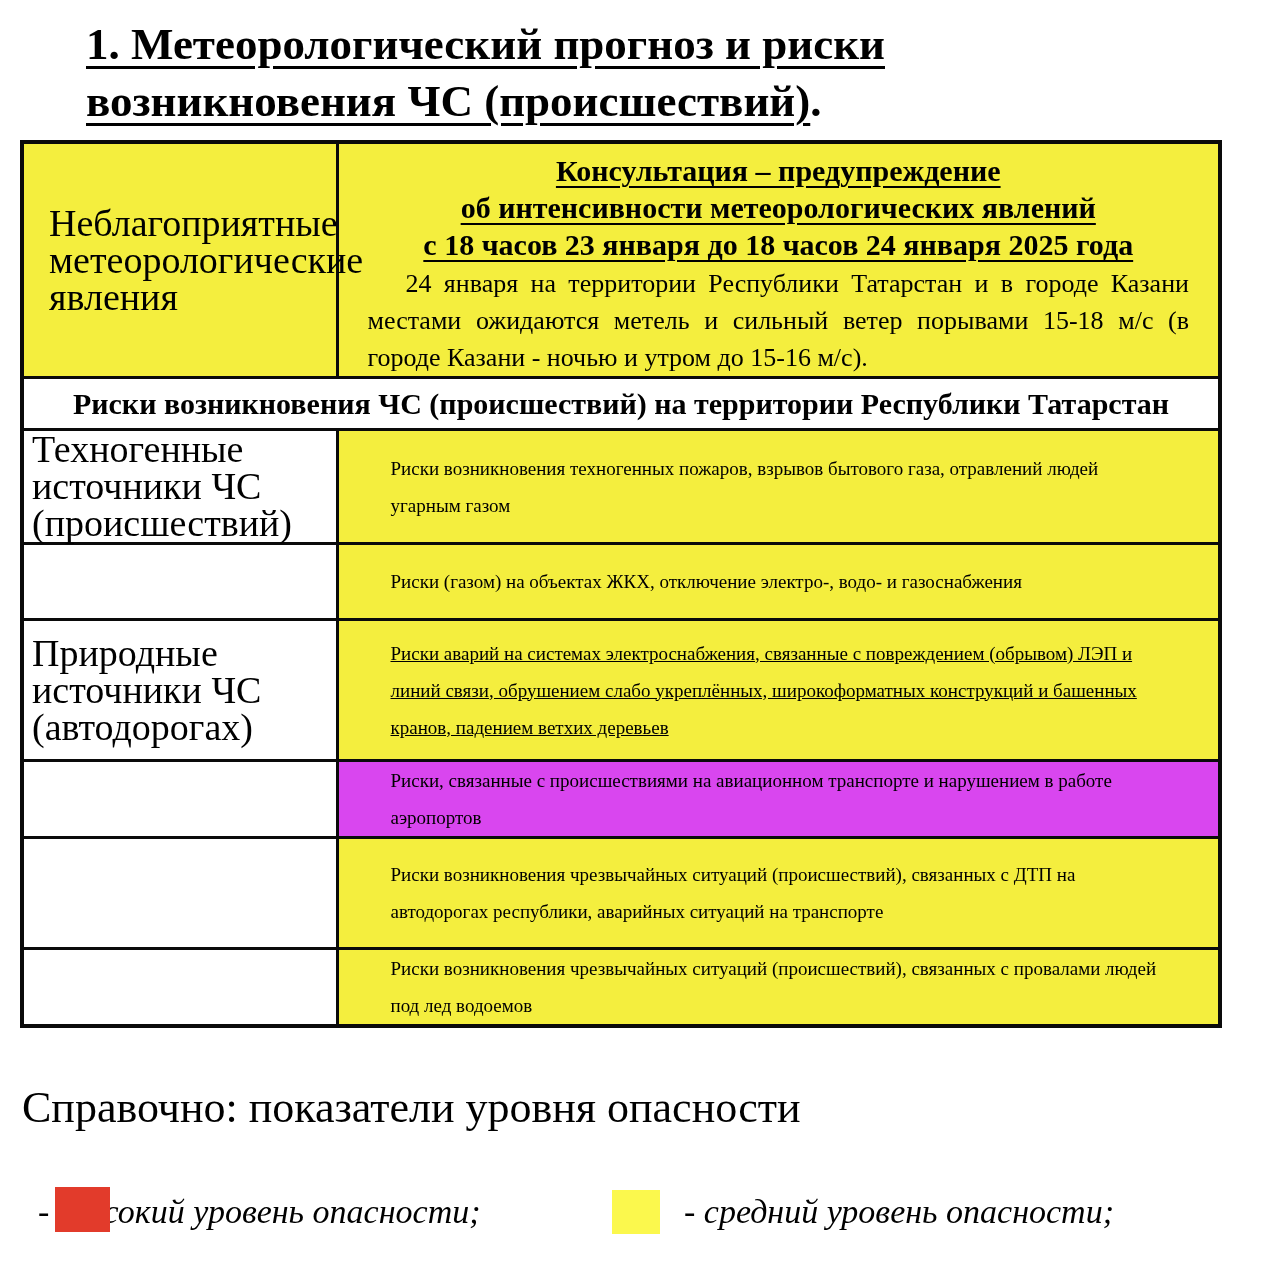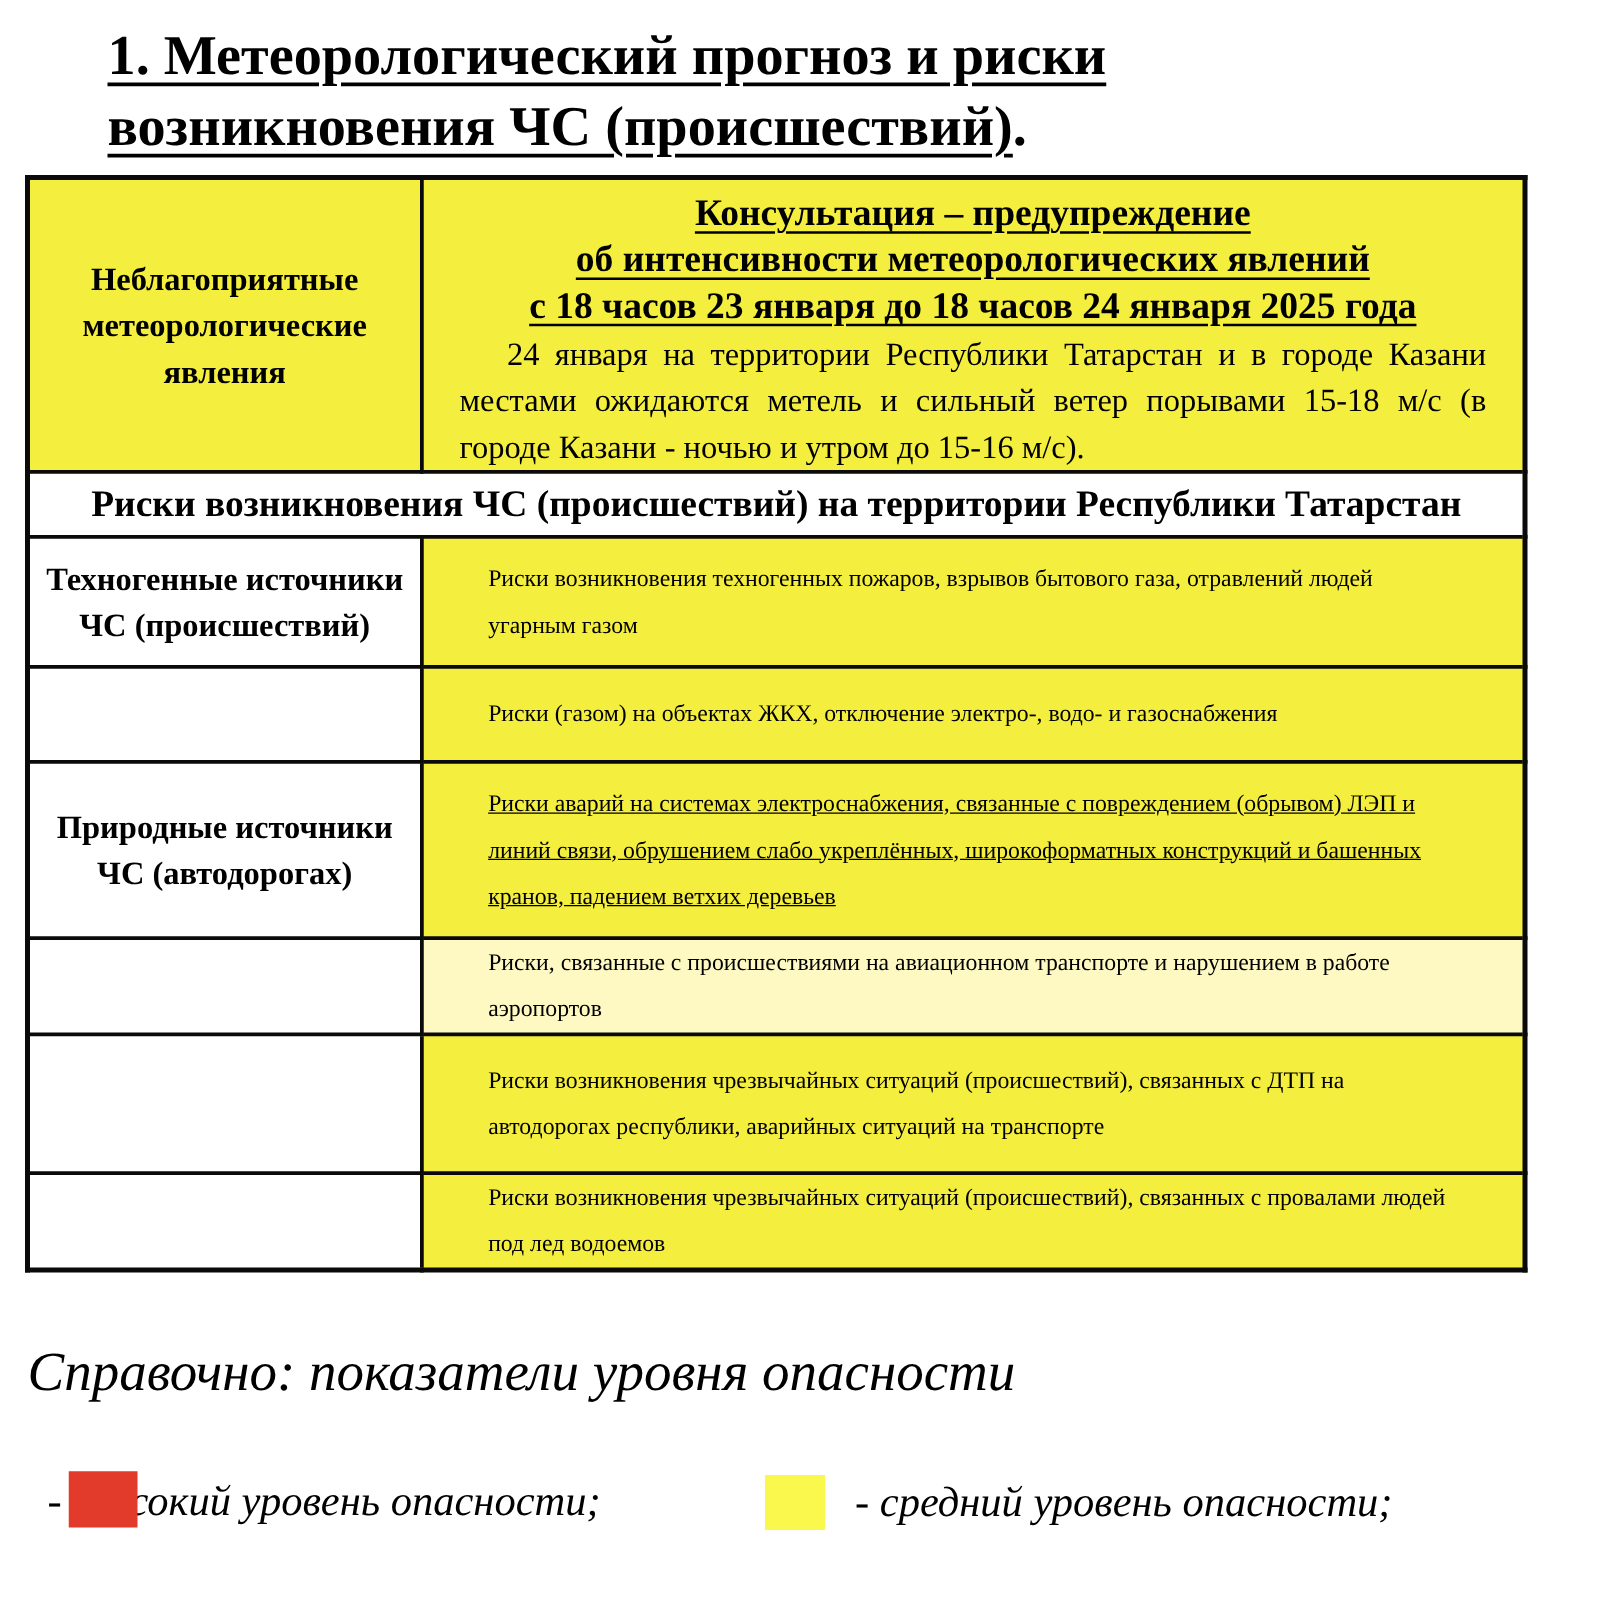--- a/index.html
+++ b/index.html
@@ -28,23 +28,23 @@
     table-layout: fixed;
   }
   table.risk-table td {
     border: 3px solid #0a0a0a;
     vertical-align: middle;
   }
   table.risk-table { border: 4px solid #0a0a0a; }
   col.c1 { width: 315px; }
 
   td.cell-label {
-    text-align: center;
-    font-weight: bold;
-    font-size: 26px;
+    text-align: left;
+    font-weight: normal;
+    font-size: 38px;
     line-height: 37px;
     padding: 0 8px;
     background: #ffffff;
   }
   td.cell-yellow { padding: 0 25px; }
 
   .consult-head {
     text-align: center;
     font-weight: bold;
     font-size: 30px;
@@ -83,21 +83,20 @@
   tr.r3 td { height: 104px; }
   tr.r4 td { height: 76px; }
   tr.r5 td { height: 141px; }
   tr.r6 td { height: 71px; }
   tr.r7 td { height: 111px; }
   tr.r8 td { height: 72px; }
 
   
   .ref-heading {
     margin: 54px 0 0 22px;
-    font-style: italic;
     font-size: 44px;
     line-height: 52px;
   }
 
   .legend {
     display: grid;
     grid-template-columns: 574px auto;
     margin: 56px 0 0 38px;
     row-gap: 2px;
   }
@@ -168,21 +167,21 @@
     <td class="risk-cell" style="background-color: rgb(244, 238, 62);">Риски (газом) на объектах ЖКХ, отключение электро-, водо- и газоснабжения</td>
   </tr>
 
   <tr class="r5">
     <td class="cell-label">Природные источники ЧС (автодорогах)</td>
     <td class="risk-cell" style="background-color: rgb(244, 238, 62); text-decoration: underline;">Риски аварий на системах электроснабжения, связанные с повреждением (обрывом) ЛЭП и линий связи, обрушением слабо укреплённых, широкоформатных конструкций и башенных кранов, падением ветхих деревьев</td>
   </tr>
 
   <tr class="r6">
     <td class="cell-label"></td>
-    <td class="risk-cell" style="background-color: #fef9c3; margin-top: 37px;">Риски, связанные с происшествиями на авиационном транспорте и нарушением в работе аэропортов</td>
+    <td class="risk-cell" style="background-color: #d946ef; margin-top: 37px;">Риски, связанные с происшествиями на авиационном транспорте и нарушением в работе аэропортов</td>
   </tr>
 
   <tr class="r7">
     <td class="cell-label"></td>
     <td class="risk-cell" style="background-color: rgb(244, 238, 62);">Риски возникновения чрезвычайных ситуаций (происшествий), связанных с ДТП на автодорогах республики, аварийных ситуаций на транспорте</td>
   </tr>
 
   <tr class="r8">
     <td class="cell-label"></td>
     <td class="risk-cell" style="background-color: rgb(244, 238, 62);">Риски возникновения чрезвычайных ситуаций (происшествий), связанных с провалами людей под лед водоемов</td>

